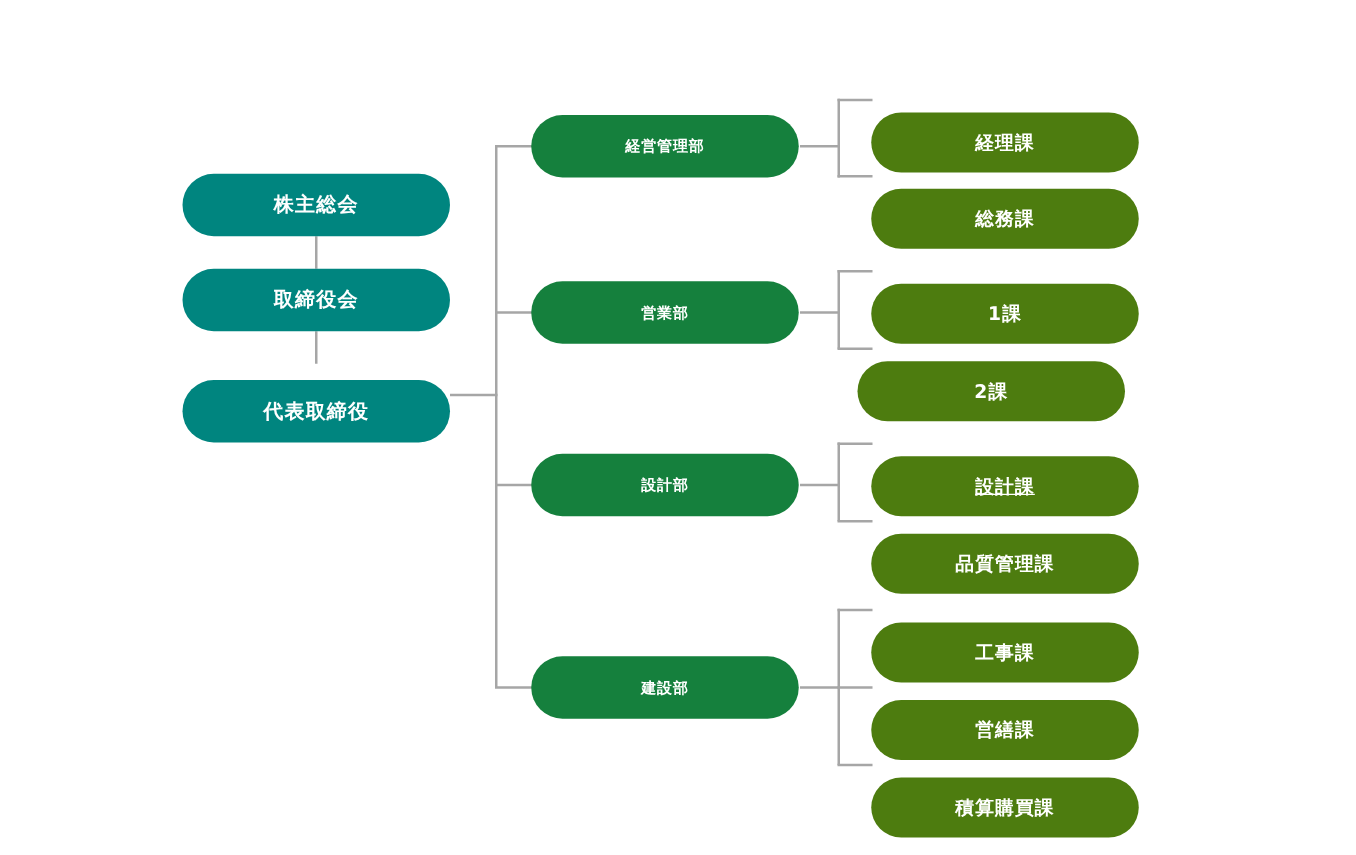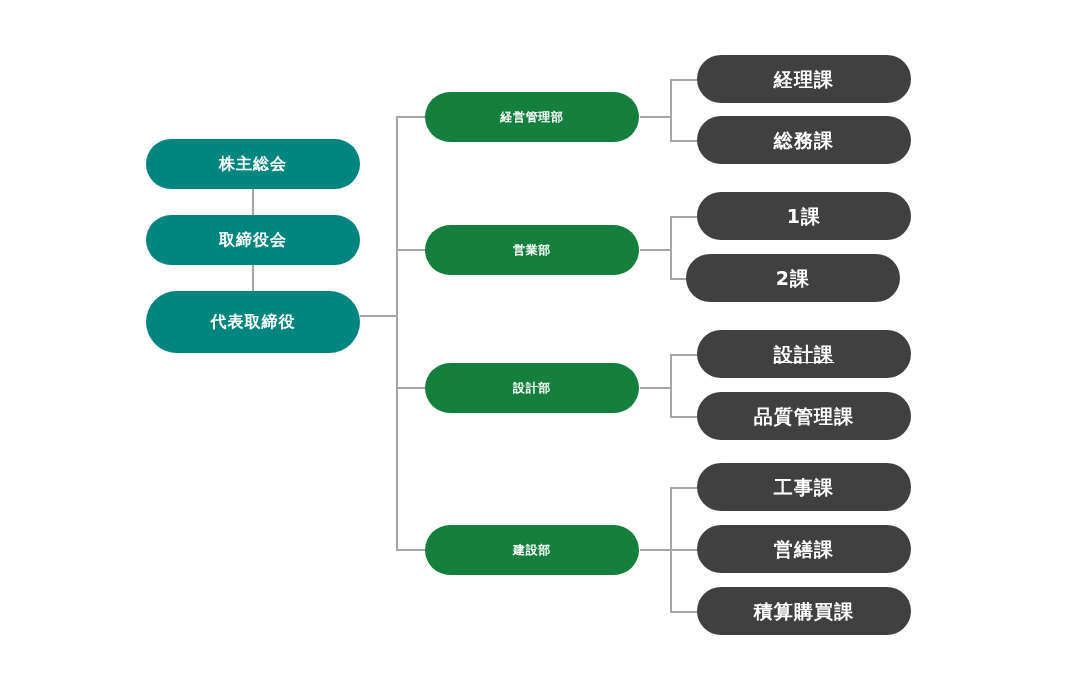--- a/index.html
+++ b/index.html
@@ -46,22 +46,23 @@
   }
   .level-1 {
     background: #00857f;
     font-size: 16px;
   }
   .level-2 {
     background: #15803d;
     font-size: 12px;
   }
   .level-3 {
-    background: #404040;
-    font-size: 19px;
+    background: #4d7c0f;
+    font-size: 15px;
+    margin-top: 35px;
   }
 </style>
 </head>
 <body>
 
 <div id="chart-root">
 
   <div class="conn v" style="left:252px; top:189px; height:26px;"></div>
   <div class="conn v" style="left:252px; top:265px; height:26px;"></div>
 
@@ -93,21 +94,21 @@
   <div class="conn h" style="left:670px; top:487px; width:28px;"></div>
   <div class="conn h" style="left:670px; top:549px; width:28px;"></div>
   <div class="conn h" style="left:670px; top:611px; width:28px;"></div>
 
   <div class="node level-1" style="left:146px; top:215px; width:214px; height:50px;">
     <span class="label">取締役会</span>
   </div>
   <div class="node level-1" style="left:146px; top:139px; width:214px; height:50px;">
     <span class="label">株主総会</span>
   </div>
-  <div class="node level-1" style="left:146px; top:291px; width:214px; height:62px;">
+  <div class="node level-1" style="left:146px; top:304px; width:214px; height:50px;">
     <span class="label">代表取締役</span>
   </div>
 
   <div class="node level-2" style="left:425px; top:92px; width:214px; height:50px;">
     <span class="label">経営管理部</span>
   </div>
   <div class="node level-2" style="left:425px; top:225px; width:214px; height:50px;">
     <span class="label">営業部</span>
   </div>
   <div class="node level-2" style="left:425px; top:363px; width:214px; height:50px;">

